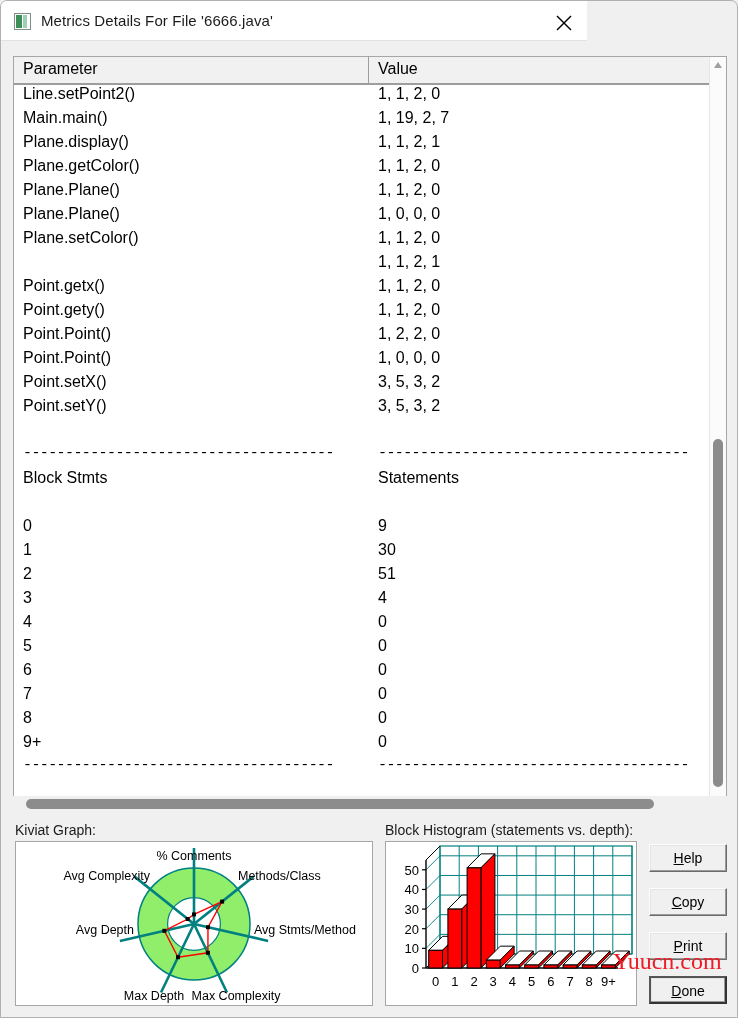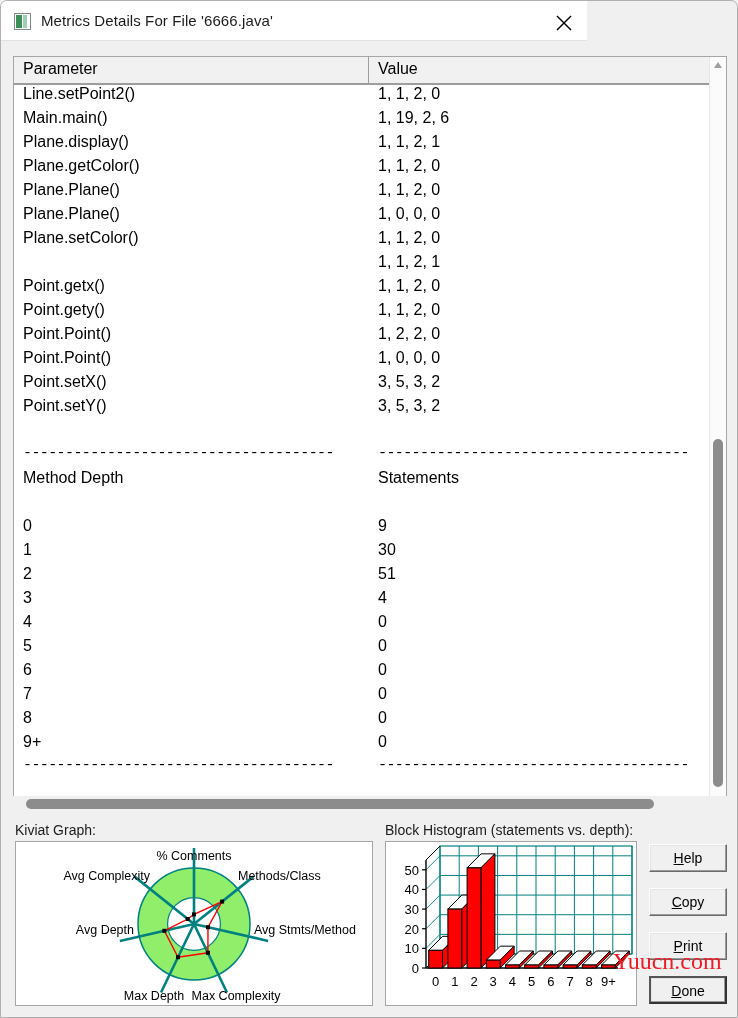--- a/index.html
+++ b/index.html
@@ -268,21 +268,21 @@
       <div id="head-value" class="col-head">Value</div>
     </div>
 
     <div id="rows-area">
         <div class="data-row" style="top: 0px;">
           <span class="cell-param">Line.setPoint2()</span>
           <span class="cell-value">1, 1, 2, 0</span>
         </div>
         <div class="data-row" style="top: 24px;">
           <span class="cell-param">Main.main()</span>
-          <span class="cell-value">1, 19, 2, 6</span>
+          <span class="cell-value">1, 19, 2, 7</span>
         </div>
         <div class="data-row" style="top: 48px;">
           <span class="cell-param">Plane.display()</span>
           <span class="cell-value">1, 1, 2, 1</span>
         </div>
         <div class="data-row" style="top: 72px;">
           <span class="cell-param">Plane.getColor()</span>
           <span class="cell-value">1, 1, 2, 0</span>
         </div>
         <div class="data-row" style="top: 96px;">
@@ -326,21 +326,21 @@
         </div>
         <div class="data-row" style="top: 336px;">
           <span class="cell-param"></span>
           <span class="cell-value"></span>
         </div>
         <div class="data-row sep-row" style="top: 360px;">
           <span class="cell-param">-------------------------------------</span>
           <span class="cell-value">-------------------------------------</span>
         </div>
         <div class="data-row" style="top: 384px;">
-          <span class="cell-param">Method Depth</span>
+          <span class="cell-param">Block Stmts</span>
           <span class="cell-value">Statements</span>
         </div>
         <div class="data-row" style="top: 408px;">
           <span class="cell-param"></span>
           <span class="cell-value"></span>
         </div>
         <div class="data-row" style="top: 432px;">
           <span class="cell-param">0</span>
           <span class="cell-value">9</span>
         </div>

